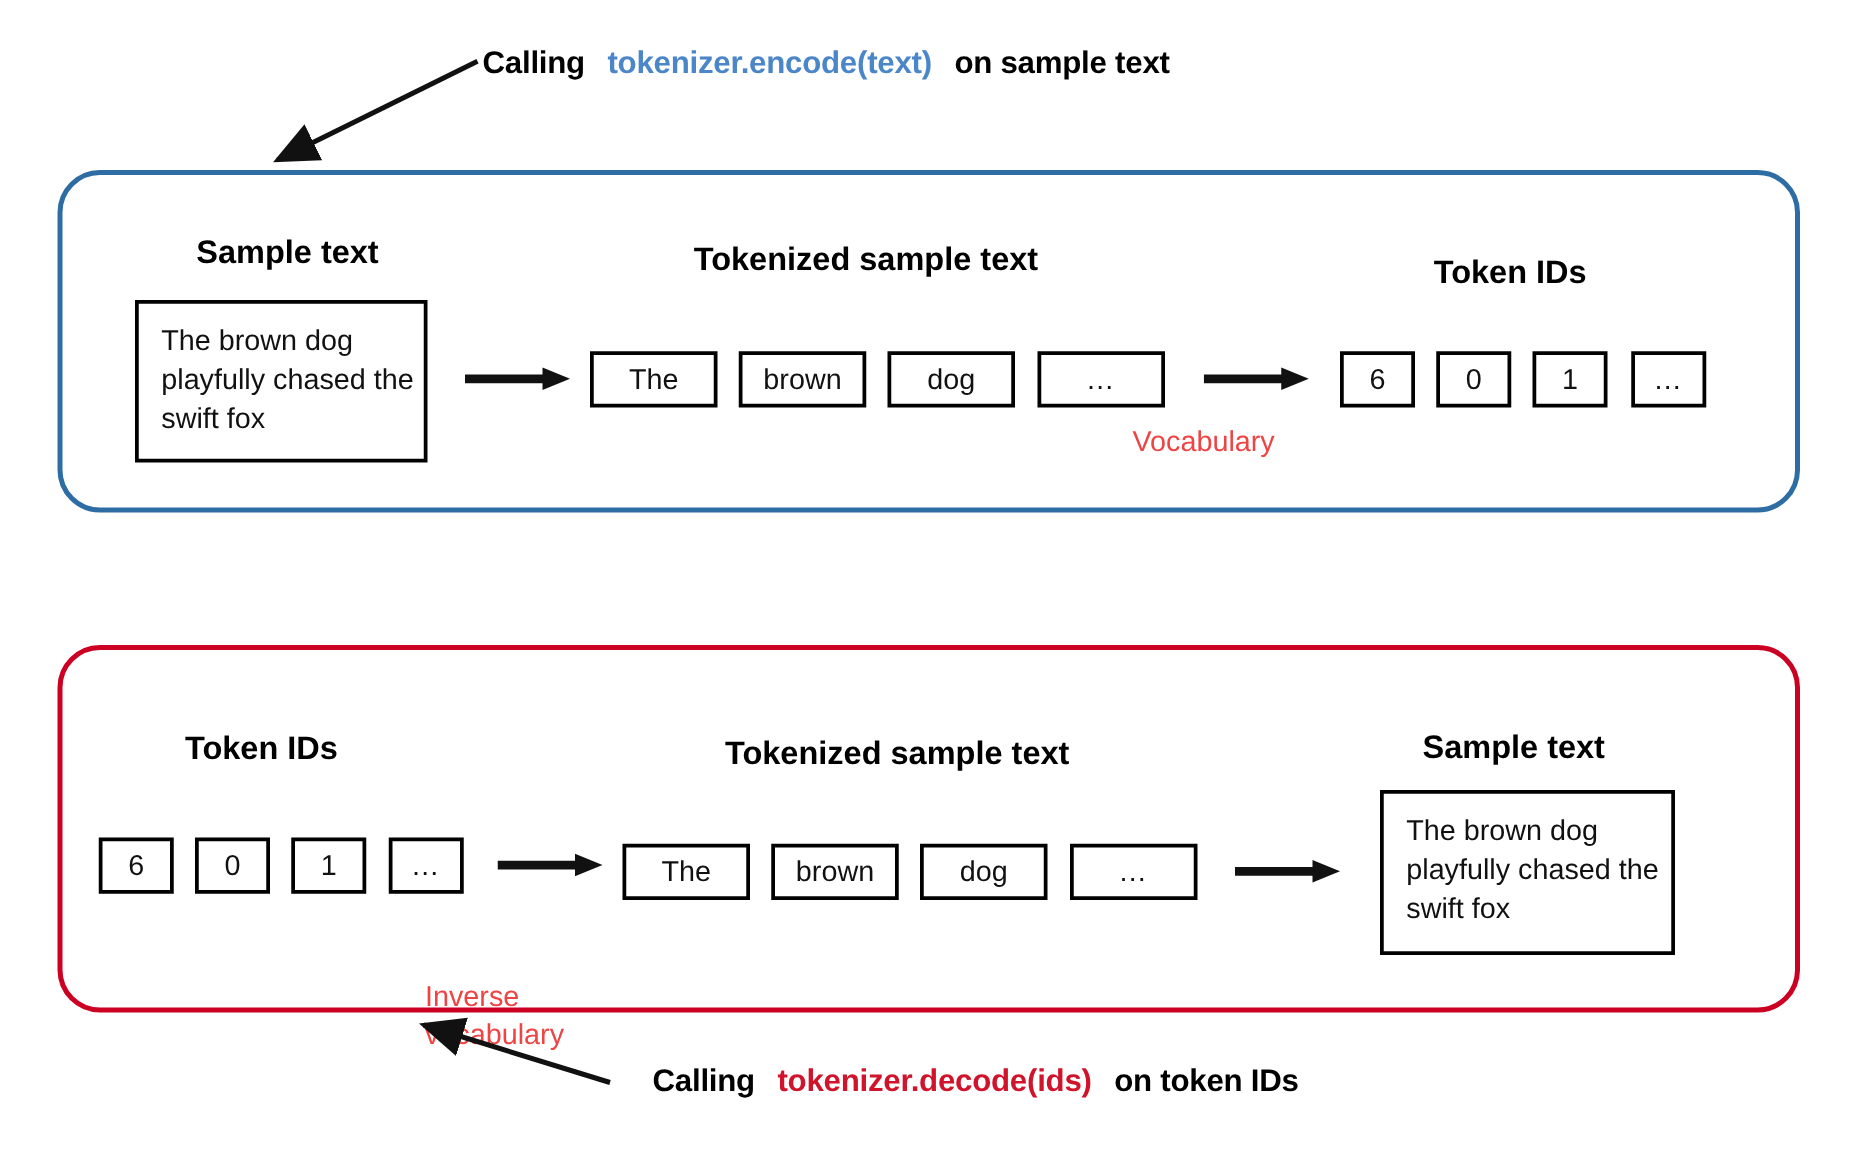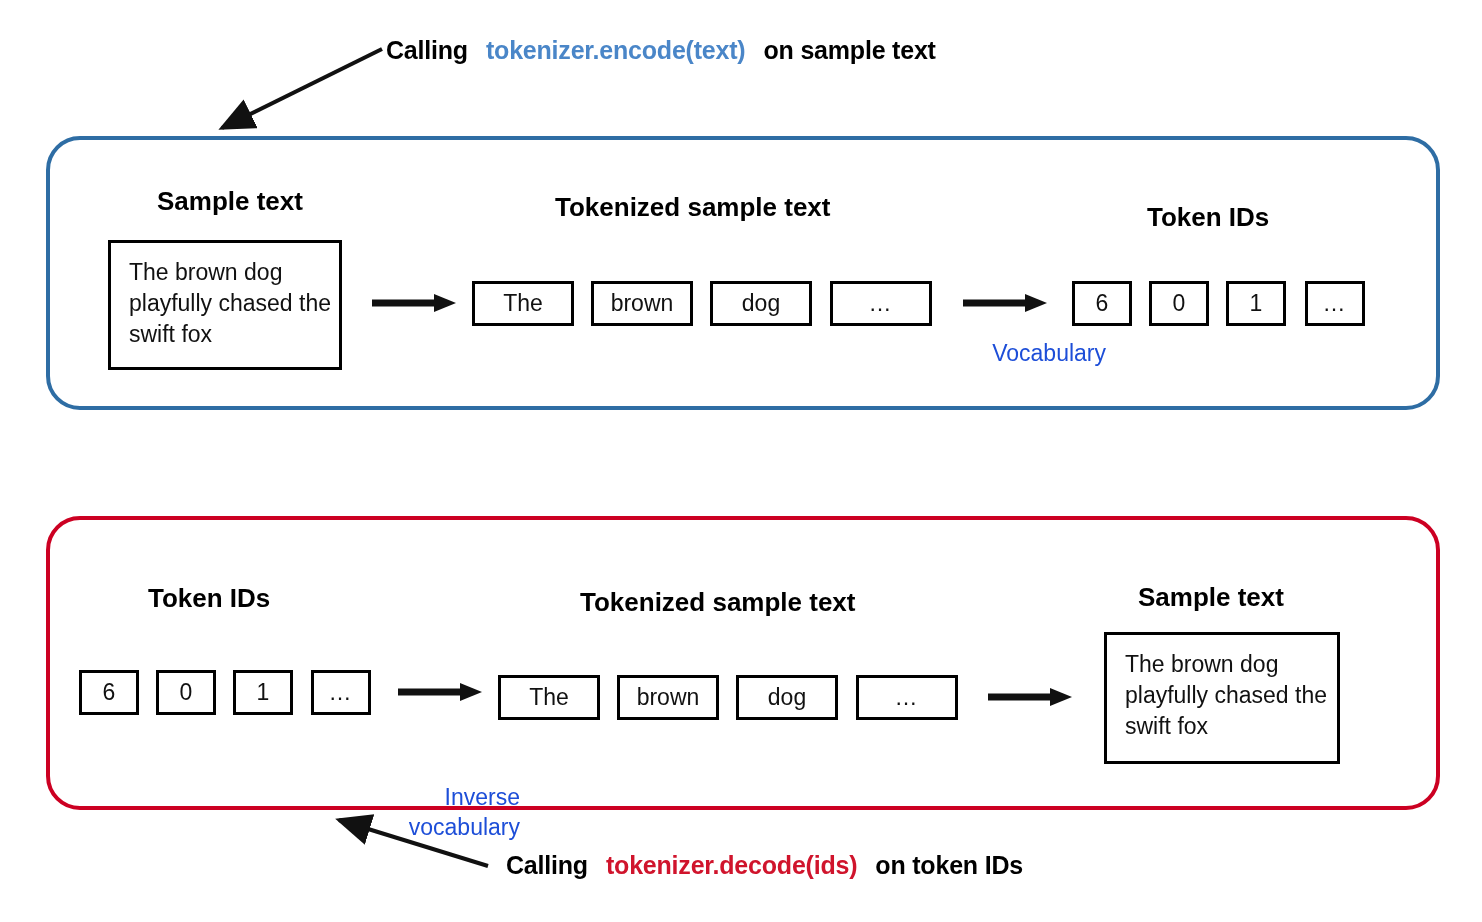--- a/index.html
+++ b/index.html
@@ -43,21 +43,21 @@
 
   
   .caption {
     position: absolute;
     font-weight: bold;
     font-size: 25px;
     white-space: nowrap;
     letter-spacing: -0.2px;
   }
   #encode-caption { left: 386px; top: 36px; }
-  #decode-caption { left: 506px; top: 851px; }
+  #decode-caption { left: 522px; top: 851px; }
   .caption .code { font-weight: bold; }
   #encode-caption .code { color: #4A86C8; }
   #decode-caption .code { color: #D0142C; }
   .caption .sp { display: inline-block; width: 9px; }
 
   
   .heading {
     position: absolute;
     font-weight: bold;
     font-size: 26px;
@@ -95,23 +95,23 @@
   .flow-arrow {
     position: absolute;
     height: 22px;
   }
   .flow-arrow svg { display: block; }
 
   
   .sub-label {
     position: absolute;
     font-size: 23px;
-    text-align: right;
+    text-align: left;
     line-height: 30px;
-    color: #1d4ed8;
+    color: #ef4444;
     white-space: pre-line;
   }
 
   
   .pointer-arrow {
     position: absolute;
     pointer-events: none;
   }
 </style>
 </head>

